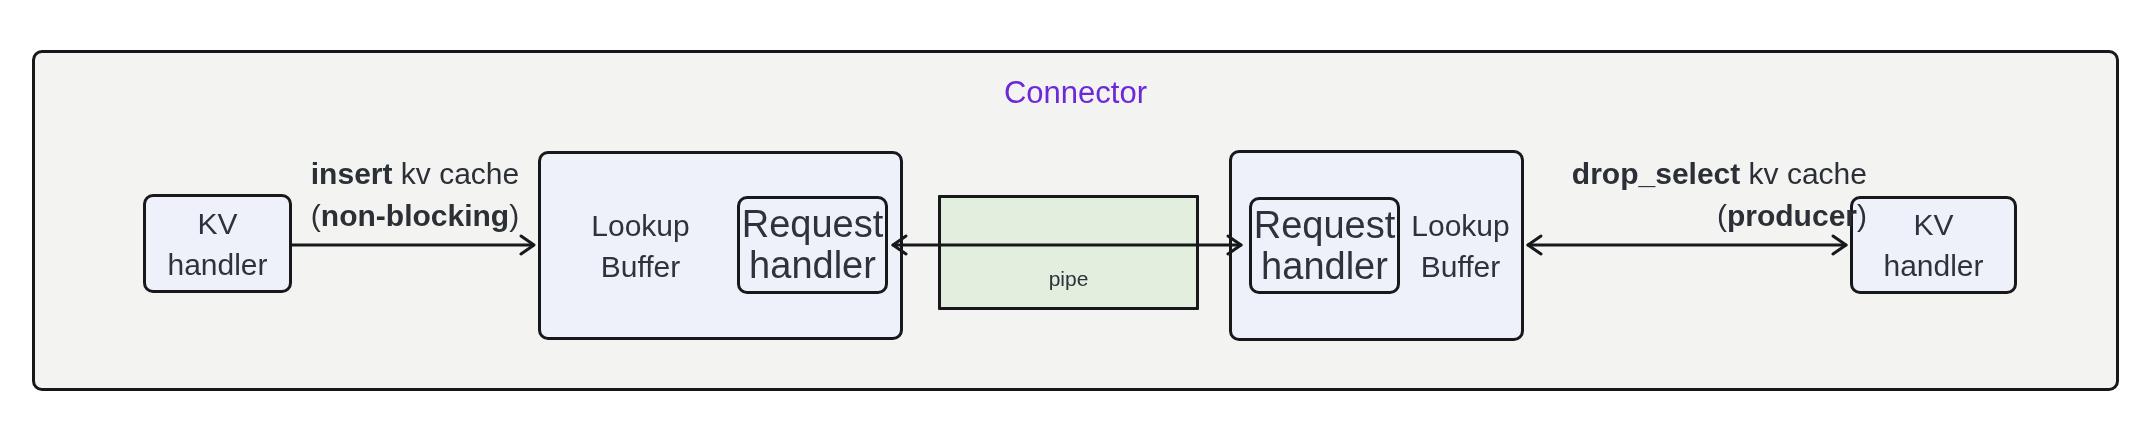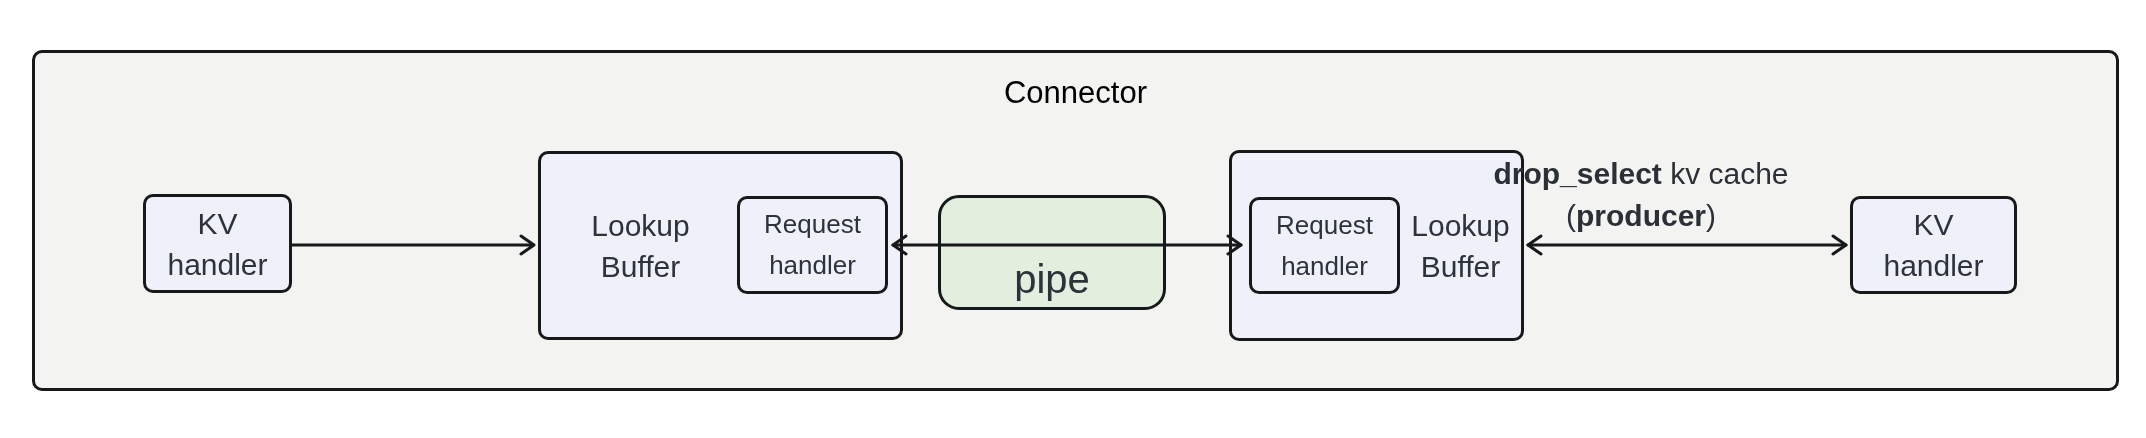--- a/index.html
+++ b/index.html
@@ -24,21 +24,21 @@
     border-radius: 10px;
     z-index: 0;
   }
   .title {
     position: absolute;
     left: 0; right: 0;
     top: 18px;
     text-align: center;
     font-size: 31px;
     line-height: 44px;
-    color: #000000;
+    color: #6d28d9;
   }
   .node {
     position: absolute;
     display: flex;
     flex-direction: column;
     align-items: center;
     justify-content: center;
     background: #eef1fa;
     border: 3px solid #17181a;
     border-radius: 10px;
@@ -53,64 +53,64 @@
   #consumer { left: 1850px; top: 196px; width: 167px; height: 98px; }
   .rh {
     position: absolute;
     display: flex;
     flex-direction: column;
     align-items: center;
     justify-content: center;
     background: #eef1fa;
     border: 3px solid #17181a;
     border-radius: 10px;
-    font-size: 26px;
+    font-size: 38px;
     line-height: 41px;
     text-align: center;
     z-index: 2;
   }
   #rh-left  { left: 196px; top: 42px; width: 151px; height: 98px; }
   #rh-right { left: 17px;  top: 44px; width: 151px; height: 97px; }
   .lb-label {
     position: absolute;
     top: 0; height: 100%;
     display: flex;
     flex-direction: column;
     align-items: center;
     justify-content: center;
   }
   #lb-left .lb-label  { left: 0; width: 199px; }
   #lb-right .lb-label { right: 0; width: 121px; }
   #pipe {
     position: absolute;
     left: 938px; top: 195px;
-    width: 228px; height: 115px;
+    width: 261px; height: 115px;
     background: #e2efdf;
     border: 3px solid #17181a;
-    border-radius: 21px;
+    border-radius: 1px;
     display: flex;
     flex-direction: column;
     align-items: center;
     justify-content: flex-end;
     padding-bottom: 8px;
-    font-size: 40px;
+    font-size: 21px;
     line-height: 40px;
     z-index: 1;
   }
   .edge-label {
     position: absolute;
     width: 360px;
     text-align: center;
     font-size: 30px;
     line-height: 42px;
     color: #2b2f36;
     z-index: 2;
   }
   #label-insert { left: 235px;  top: 153px; }
-  #label-drop   { left: 1461px; top: 153px; }
+  #label-drop   { left: 1507px; top: 153px; text-align: right; }
   .edge-label b { font-weight: 700; }
   .arrow {
     position: absolute;
     z-index: 3;
     display: block;
   }
   #arrow-insert { left: 292px;  top: 231px; }
   #arrow-pipe   { left: 889px;  top: 231px; }
   #arrow-drop   { left: 1524px; top: 231px; }
   .arrow line, .arrow polyline {
@@ -128,20 +128,24 @@
 
   <div class="outer">
     <div class="title">Connector</div>
   </div>
 
   <div class="node" id="producer">
     <div>KV</div>
     <div>handler</div>
   </div>
 
+  <div class="edge-label" id="label-insert">
+    <div><b>insert</b><span> kv cache</span></div>
+    <div><span>(</span><b>non-blocking</b><span>)</span></div>
+  </div>
 
   <svg class="arrow" id="arrow-insert" width="246" height="28" viewBox="0 0 246 28">
     <line x1="0" y1="14" x2="241" y2="14"></line>
     <polyline points="229,5 242,14 229,23"></polyline>
   </svg>
 
   <div class="node" id="lb-left">
     <div class="lb-label">
       <div>Lookup</div>
       <div>Buffer</div>

